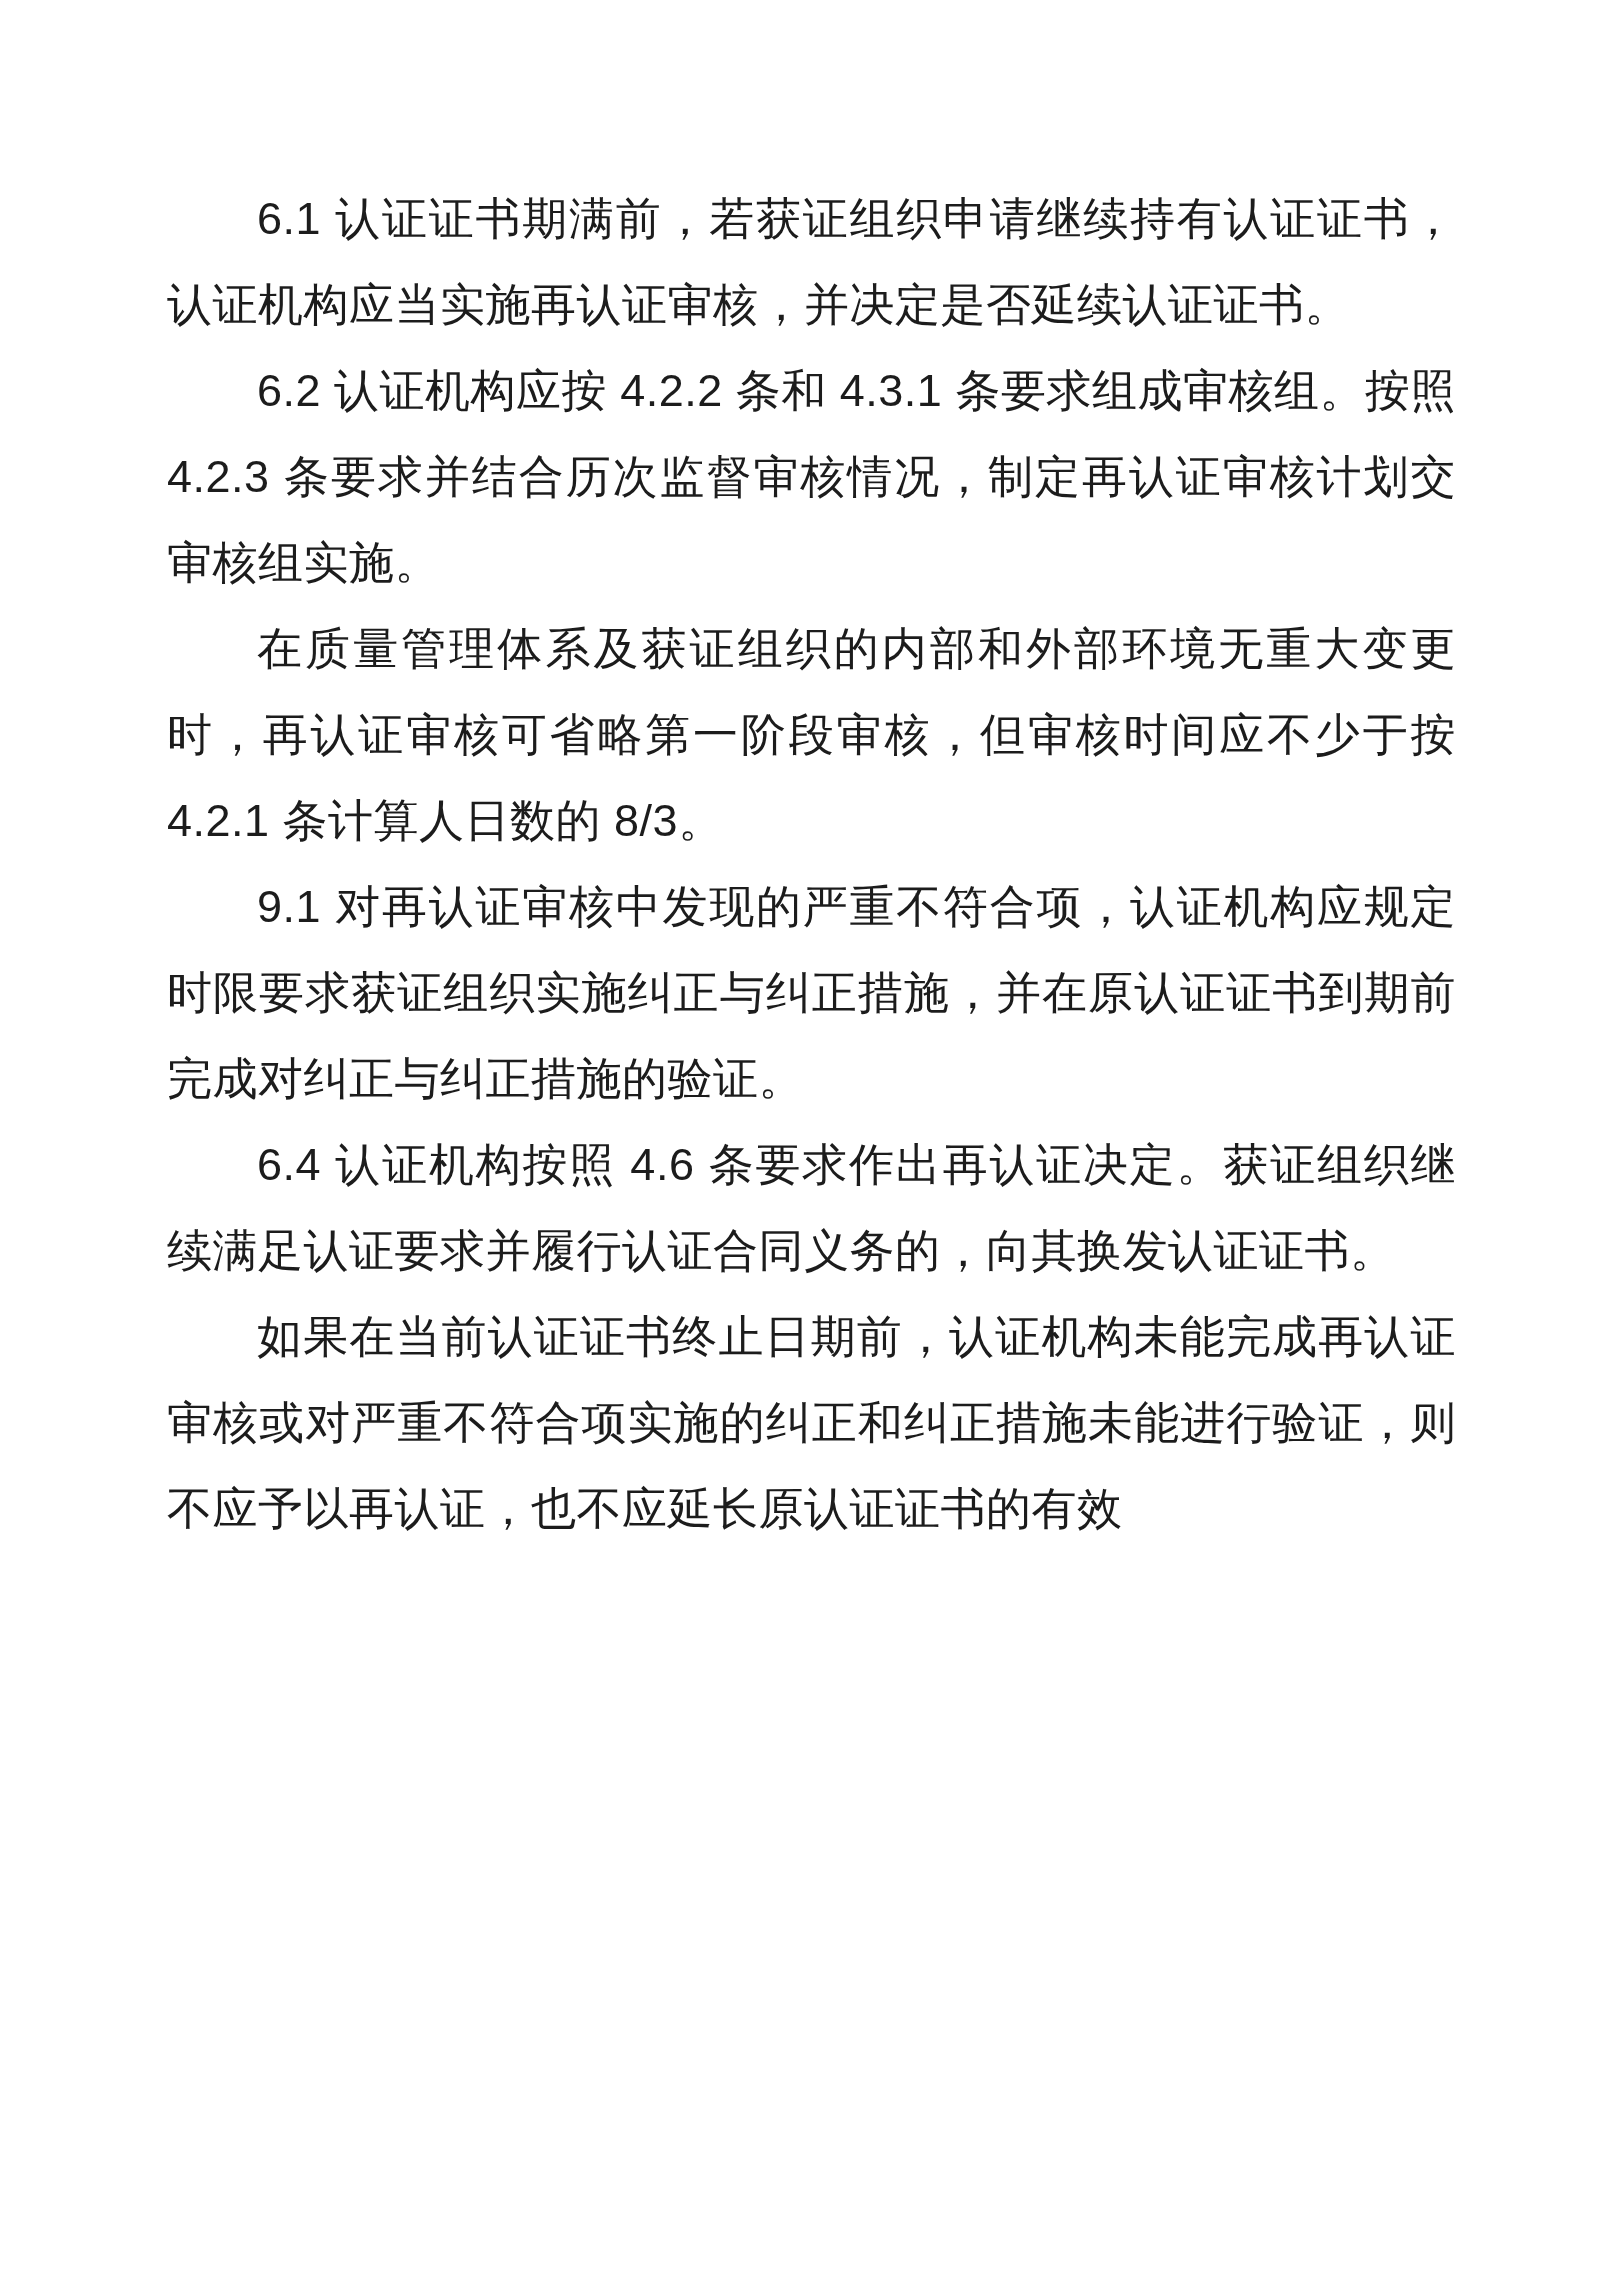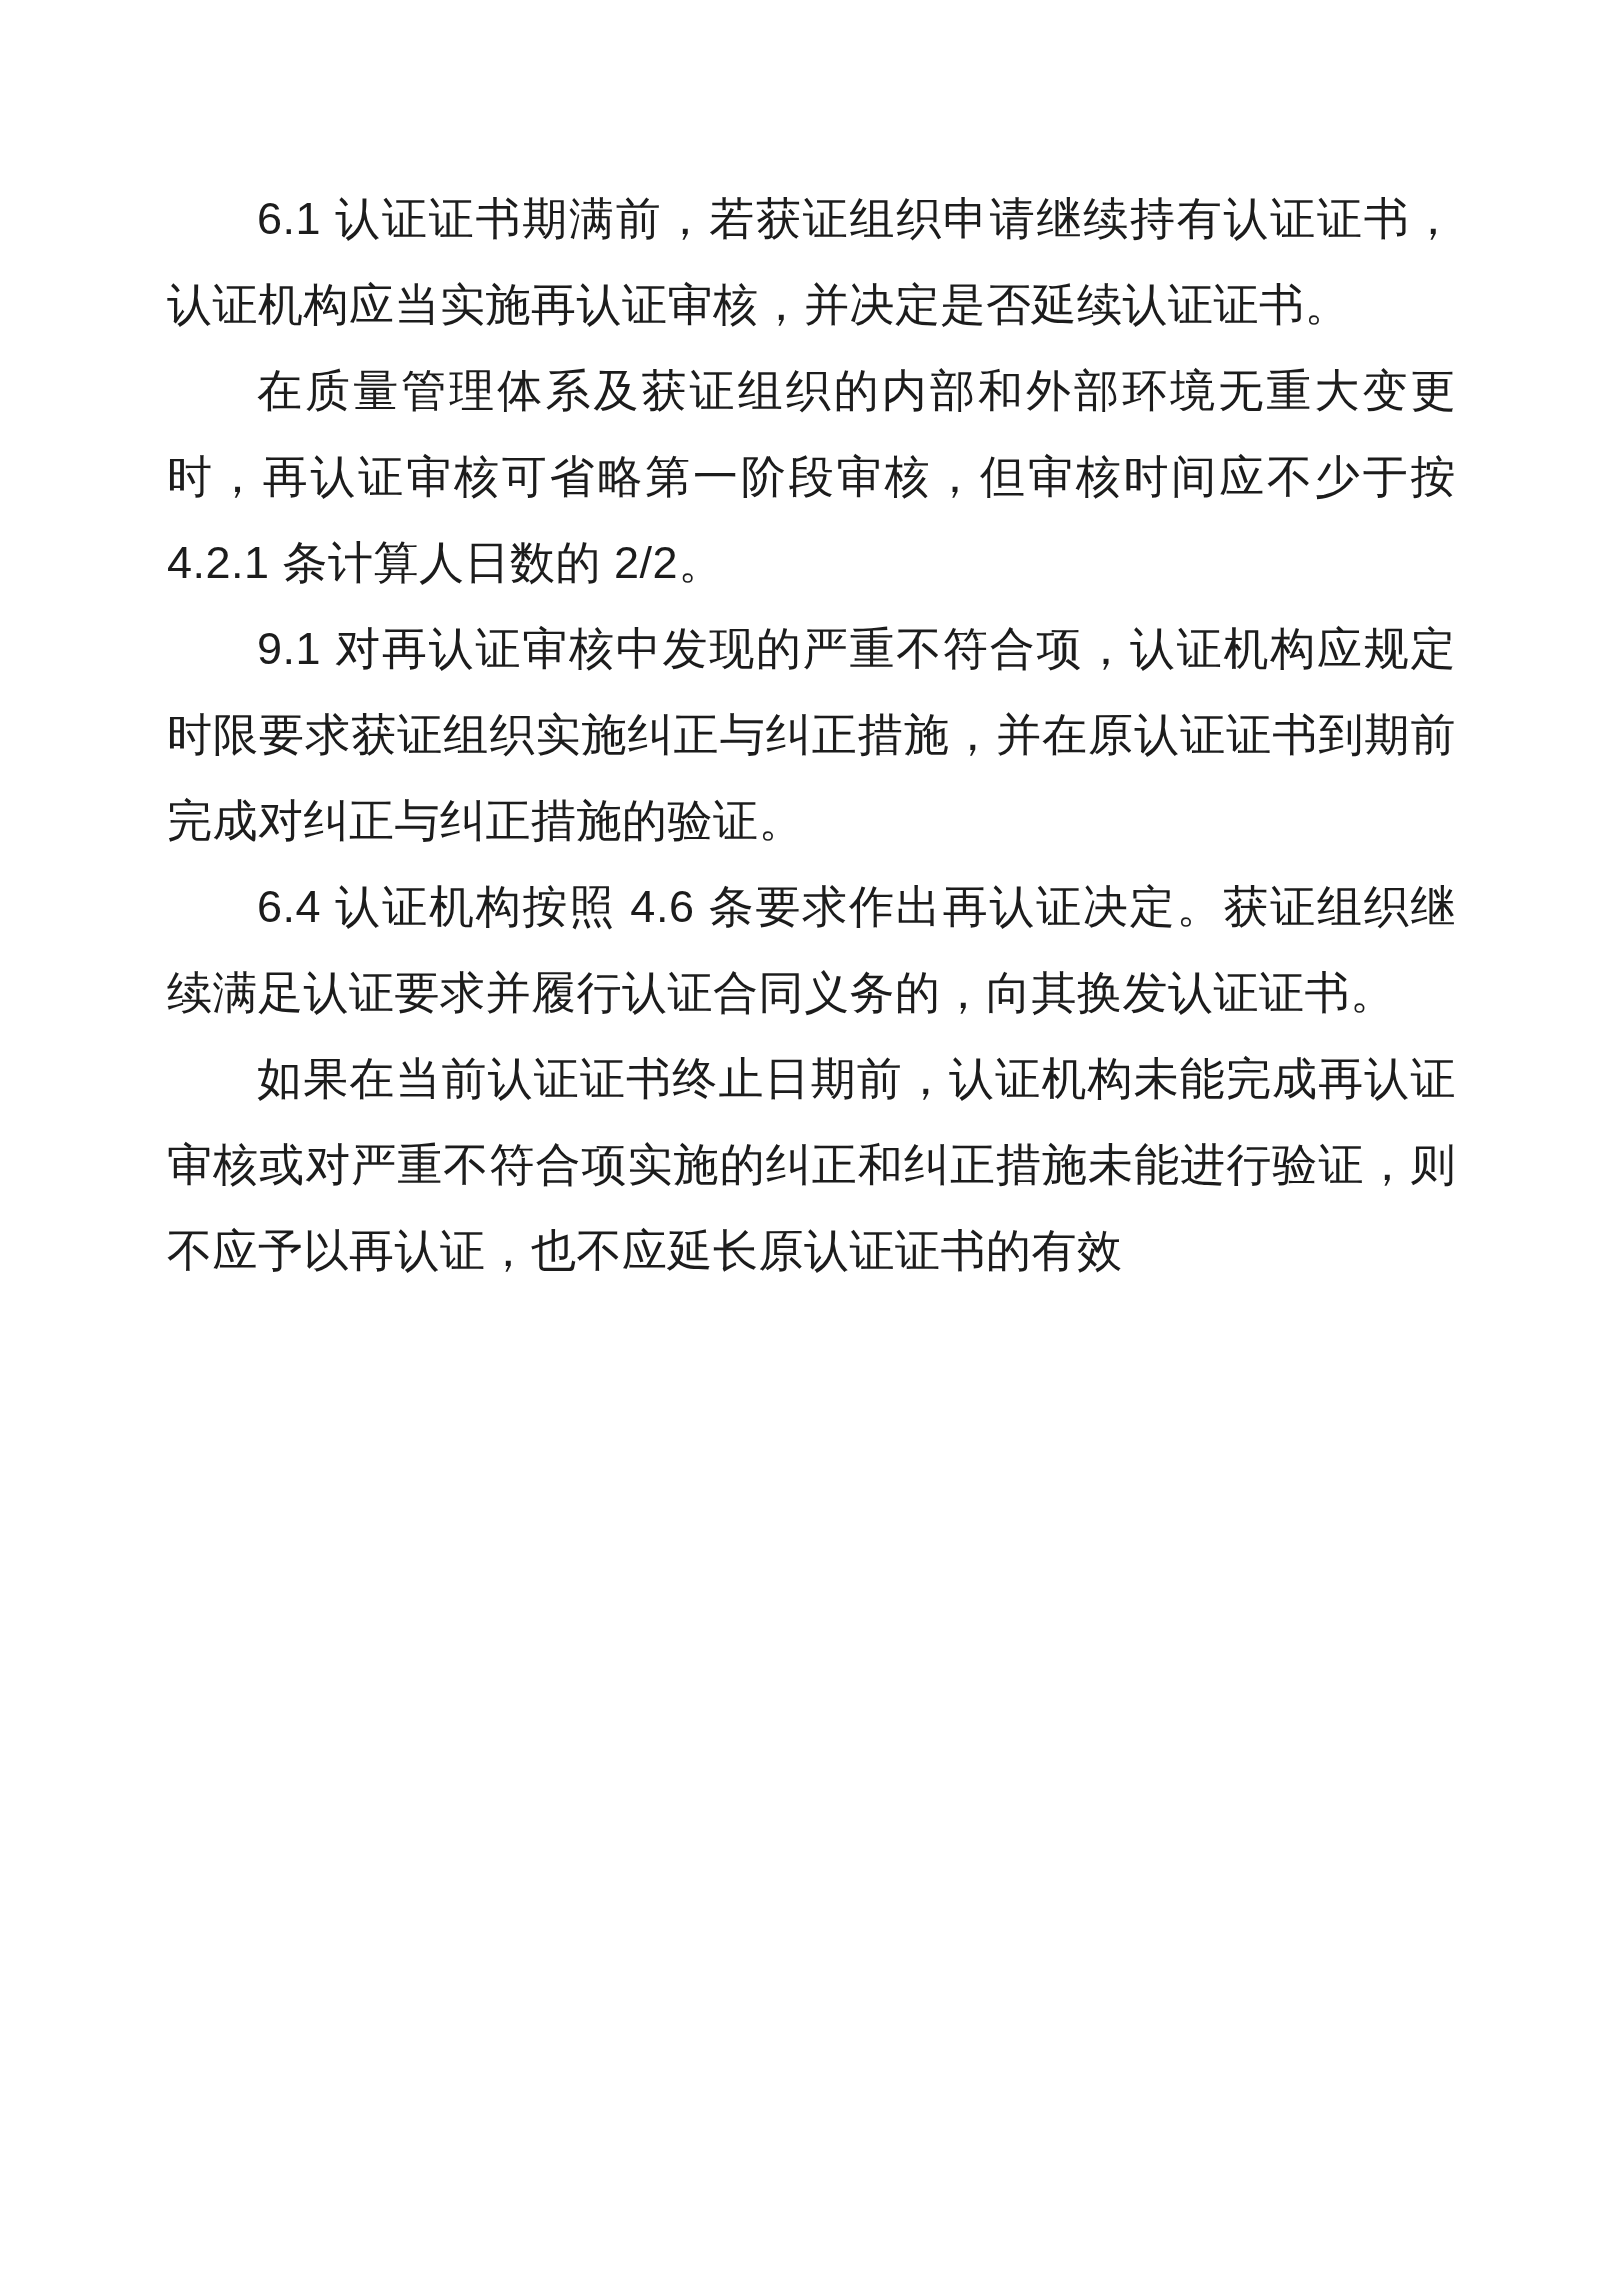--- a/index.html
+++ b/index.html
@@ -33,19 +33,20 @@
     letter-spacing: 0.5px;
     font-weight: 400;
   }
 </style>
 </head>
 <body>
 
 <div class="page">
   <div class="content">
     <p>6.1 认证证书期满前，若获证组织申请继续持有认证证书，认证机构应当实施再认证审核，并决定是否延续认证证书。</p>
-    <p>在质量管理体系及获证组织的内部和外部环境无重大变更时，再认证审核可省略第一阶段审核，但审核时间应不少于按 4.2.1 条计算人日数的 2/2。</p>
+    <p>6.2 认证机构应按 4.2.2 条和 4.3.1 条要求组成审核组。按照 4.2.3 条要求并结合历次监督审核情况，制定再认证审核计划交审核组实施。</p>
+    <p>在质量管理体系及获证组织的内部和外部环境无重大变更时，再认证审核可省略第一阶段审核，但审核时间应不少于按 4.2.1 条计算人日数的 8/3。</p>
     <p>9.1 对再认证审核中发现的严重不符合项，认证机构应规定时限要求获证组织实施纠正与纠正措施，并在原认证证书到期前完成对纠正与纠正措施的验证。</p>
     <p>6.4 认证机构按照 4.6 条要求作出再认证决定。获证组织继续满足认证要求并履行认证合同义务的，向其换发认证证书。</p>
     <p>如果在当前认证证书终止日期前，认证机构未能完成再认证审核或对严重不符合项实施的纠正和纠正措施未能进行验证，则不应予以再认证，也不应延长原认证证书的有效</p>
   </div>
 </div>
 
 
 </body></html>

